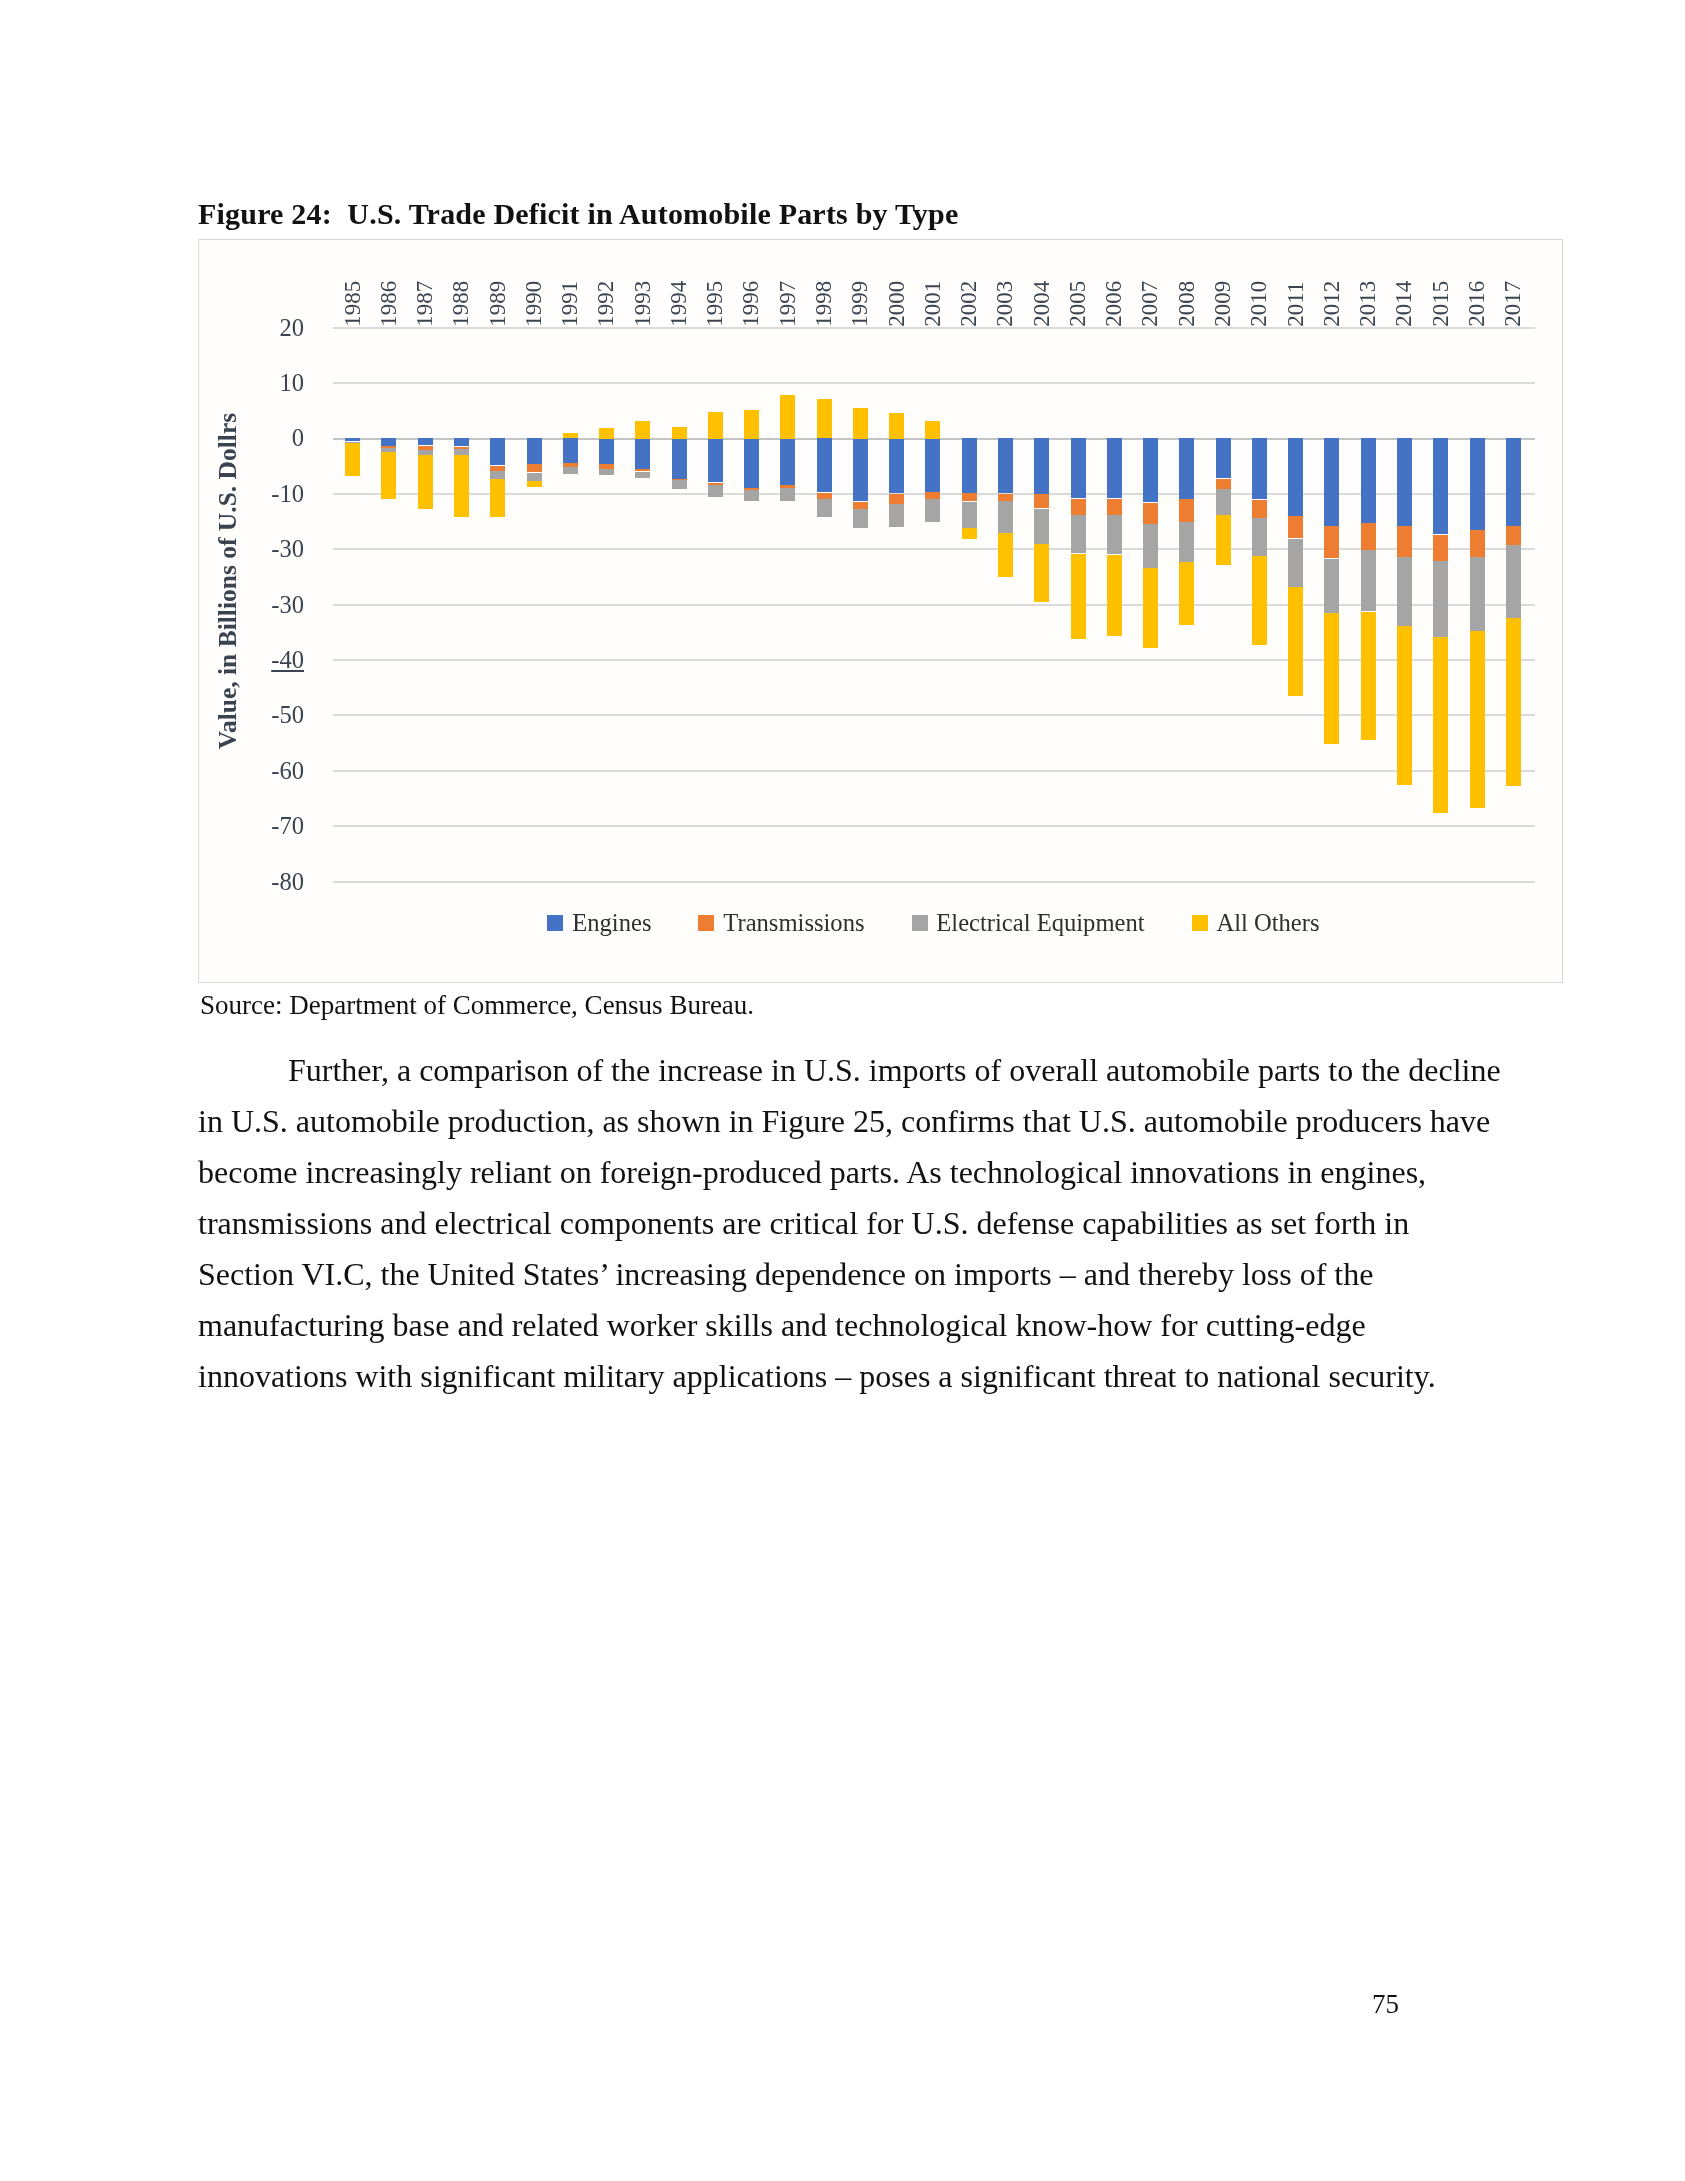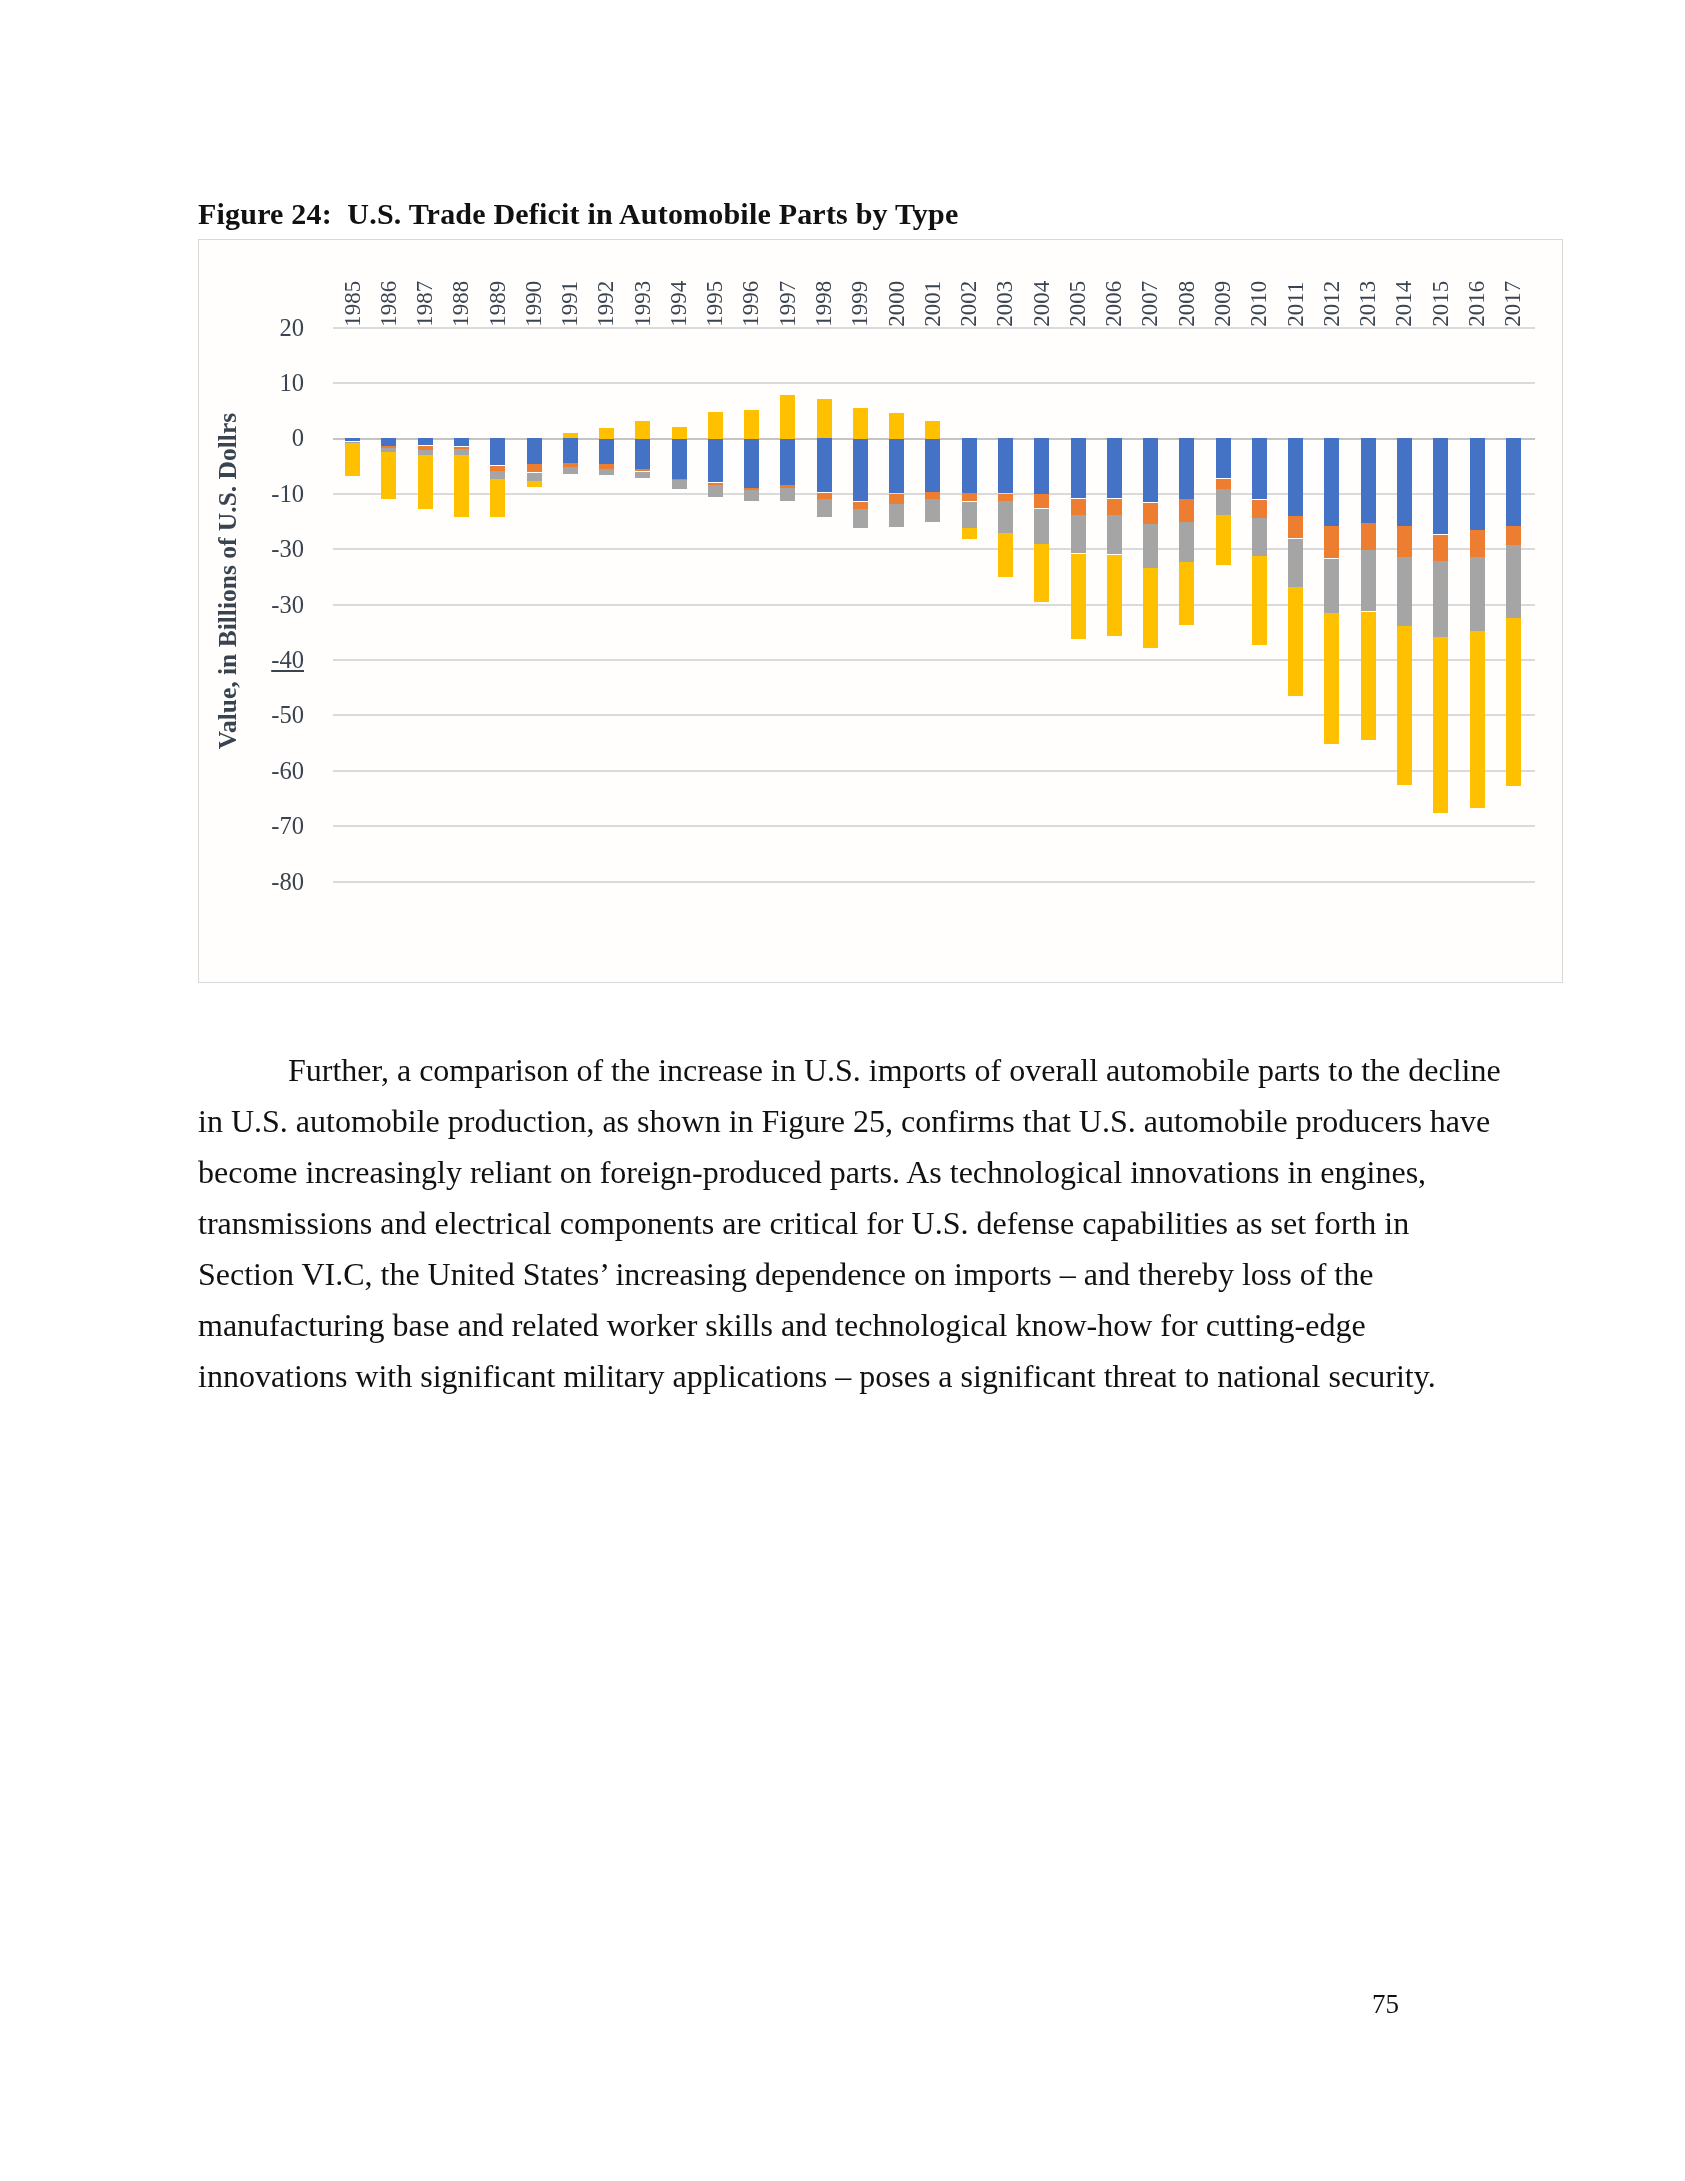--- a/index.html
+++ b/index.html
@@ -229,22 +229,41 @@
         <div class="seg" style="left: 1271px; width: 15px; height: 92px; background: rgb(68, 114, 196); top: 198px;"></div>
         <div class="seg" style="left: 1271px; width: 15px; height: 26.6px; background: rgb(237, 125, 49); top: 290px;"></div>
         <div class="seg" style="left: 1271px; width: 15px; height: 74px; background: rgb(165, 165, 165); top: 317px;"></div>
         <div class="seg" style="left: 1271px; width: 15px; height: 177px; background: rgb(255, 192, 0); top: 391px;"></div>
         <div class="yearlab" style="left: 1279px;">2017</div>
         <div class="seg" style="left: 1307px; width: 15px; height: 88px; background: rgb(68, 114, 196); top: 198px;"></div>
         <div class="seg" style="left: 1307px; width: 15px; height: 19.4px; background: rgb(237, 125, 49); top: 286px;"></div>
         <div class="seg" style="left: 1307px; width: 15px; height: 73px; background: rgb(165, 165, 165); top: 305px;"></div>
         <div class="seg" style="left: 1307px; width: 15px; height: 168px; background: rgb(255, 192, 0); top: 378px;"></div>
       </div>
+    <div class="legend">
+        <div class="legend-item">
+          <span class="swatch" style="background: rgb(68, 114, 196);"></span>
+          <span class="legend-text">Engines</span>
+        </div>
+        <div class="legend-item">
+          <span class="swatch" style="background: rgb(237, 125, 49);"></span>
+          <span class="legend-text">Transmissions</span>
+        </div>
+        <div class="legend-item">
+          <span class="swatch" style="background: rgb(165, 165, 165);"></span>
+          <span class="legend-text">Electrical Equipment</span>
+        </div>
+        <div class="legend-item">
+          <span class="swatch" style="background: rgb(255, 192, 0);"></span>
+          <span class="legend-text">All Others</span>
+        </div>
+      </div>
   </div>
 
+  <div class="source-line">Source: Department of Commerce, Census Bureau.</div>
 
   <div class="body-paragraph">
     <p>Further, a comparison of the increase in U.S. imports of overall automobile parts to the decline in U.S. automobile production, as shown in Figure 25, confirms that U.S. automobile producers have become increasingly reliant on foreign-produced parts.  As technological innovations in engines, transmissions and electrical components are critical for U.S. defense capabilities as set forth in Section VI.C, the United States’ increasing dependence on imports – and thereby loss of the manufacturing base and related worker skills and technological know-how for cutting-edge innovations with significant military applications – poses a significant threat to national security.</p>
   </div>
 
   <div class="page-number">75</div>
 
 </div>
 
 

